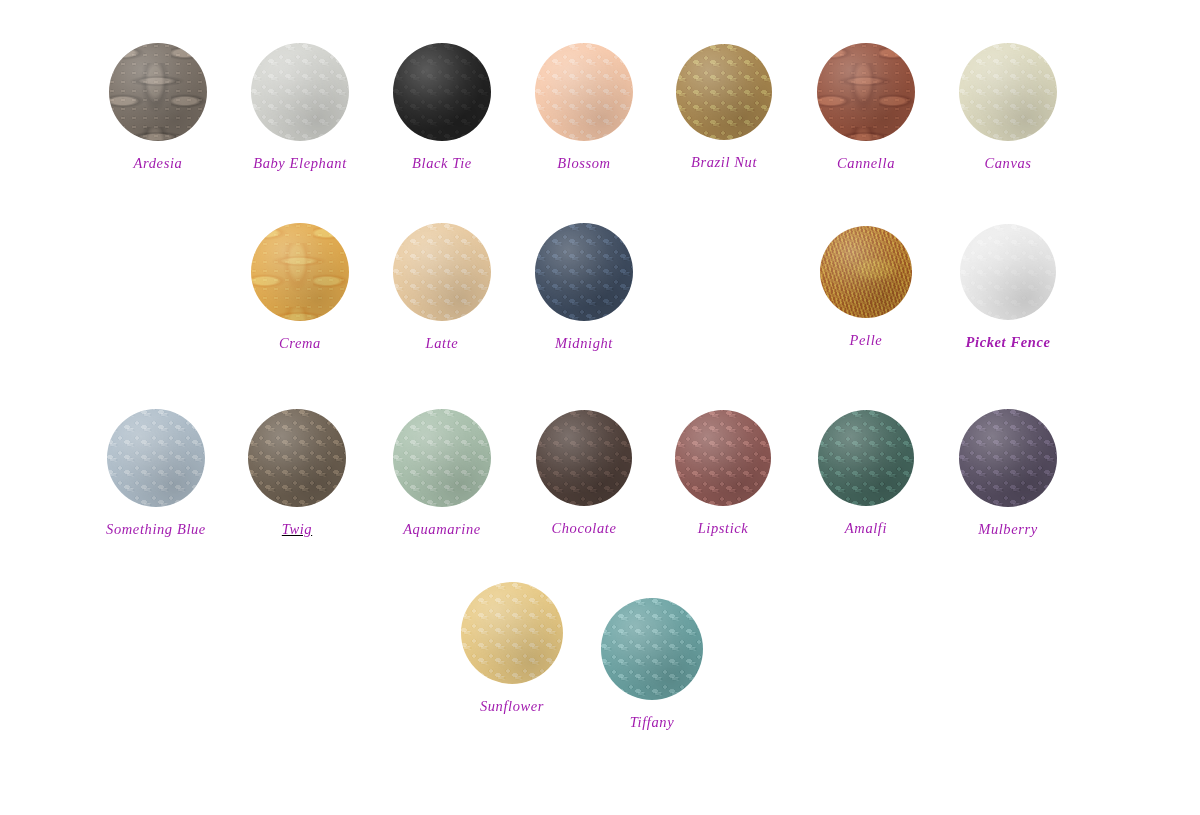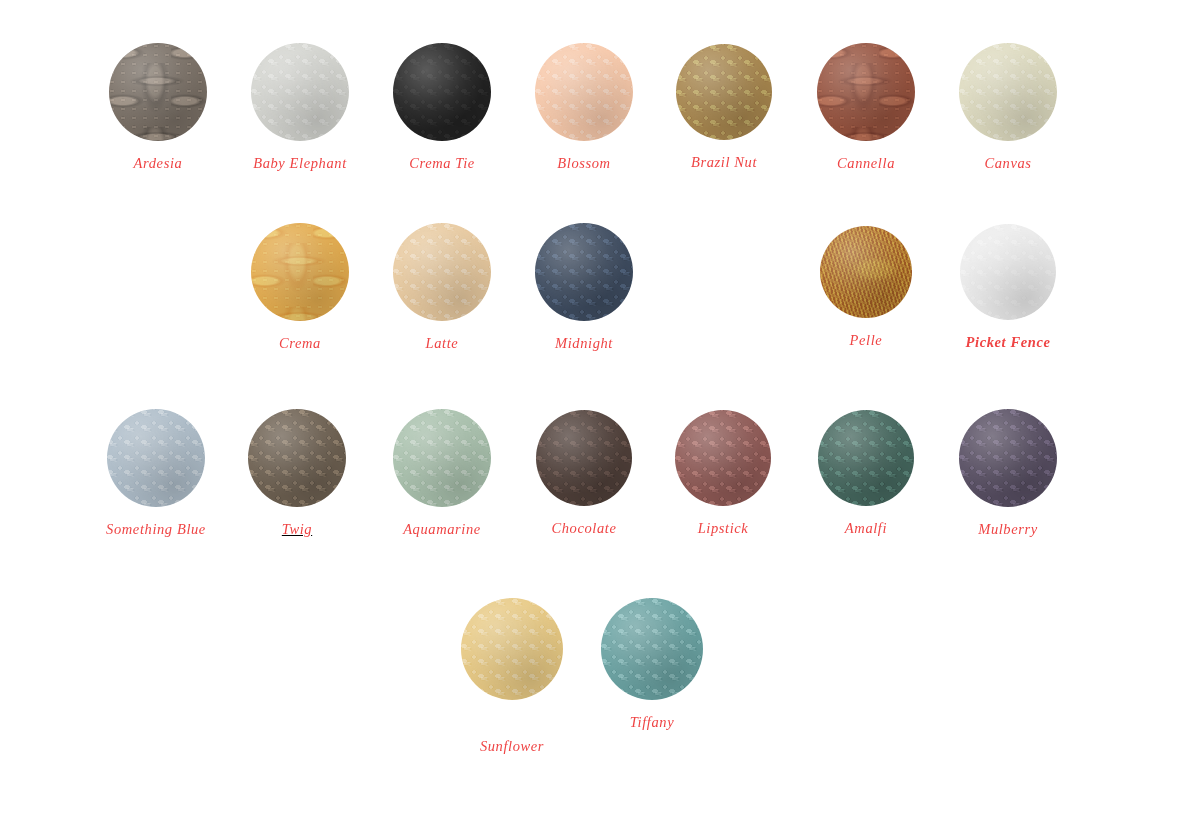--- a/index.html
+++ b/index.html
@@ -59,21 +59,21 @@
     background:
       radial-gradient(circle at 34% 28%, rgba(255,255,255,.26) 0%, rgba(255,255,255,.06) 42%, rgba(255,255,255,0) 62%),
       radial-gradient(circle at 68% 78%, rgba(0,0,0,.16) 0%, rgba(0,0,0,.05) 45%, rgba(0,0,0,0) 70%);
     pointer-events:none;
   }
   .label{
     margin-top:14px;
     font-family:"Liberation Serif",serif;
     font-style:italic;
     font-size:14.5px;
-    color:#ef4444;
+    color:#a21caf;
     letter-spacing:.6px;
     text-align:right;
     white-space:nowrap;
   }
 </style>
 </head>
 <body>
 
 <div class="palette">
     <div class="swatch" style="left: 78px; top: 43px;">
@@ -94,21 +94,21 @@
       </div>
       <div class="label">Baby Elephant</div>
     </div>
     <div class="swatch" style="left: 362px; top: 43px;">
       <div class="disc-wrap">
         <div class="disc" style="width: 98px; height: 98px; background-color: rgb(35, 35, 35);">
           <div class="grain"></div>
           <div class="shade"></div>
         </div>
       </div>
-      <div class="label">Crema Tie</div>
+      <div class="label">Black Tie</div>
     </div>
     <div class="swatch" style="left: 504px; top: 43px;">
       <div class="disc-wrap">
         <div class="disc" style="width: 98px; height: 98px; background-color: rgb(247, 201, 171);">
           <div class="grain"></div>
           <div class="shade"></div>
         </div>
       </div>
       <div class="label">Blossom</div>
     </div>
@@ -240,21 +240,21 @@
     </div>
     <div class="swatch" style="left: 928px; top: 409px;">
       <div class="disc-wrap">
         <div class="disc" style="width: 98px; height: 98px; background-color: rgb(88, 79, 99);">
           <div class="grain"></div>
           <div class="shade"></div>
         </div>
       </div>
       <div class="label">Mulberry</div>
     </div>
-    <div class="swatch" style="left: 432px; top: 598px; gap: 24px;">
+    <div class="swatch" style="left: 432px; top: 582px;">
       <div class="disc-wrap">
         <div class="disc" style="width: 102px; height: 102px; background-color: rgb(232, 202, 133);">
           <div class="grain"></div>
           <div class="shade"></div>
         </div>
       </div>
       <div class="label">Sunflower</div>
     </div>
     <div class="swatch" style="left: 572px; top: 598px;">
       <div class="disc-wrap">

